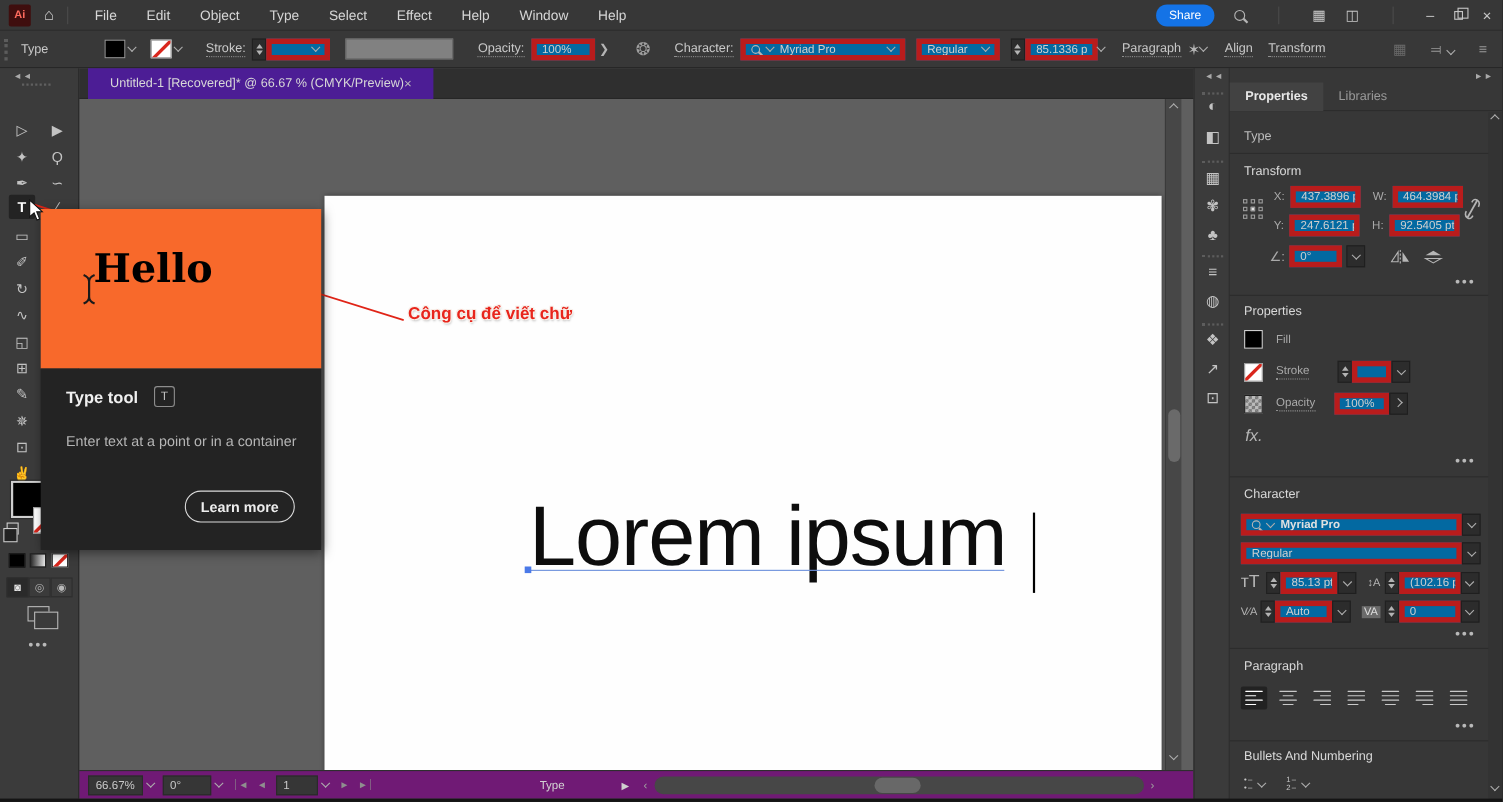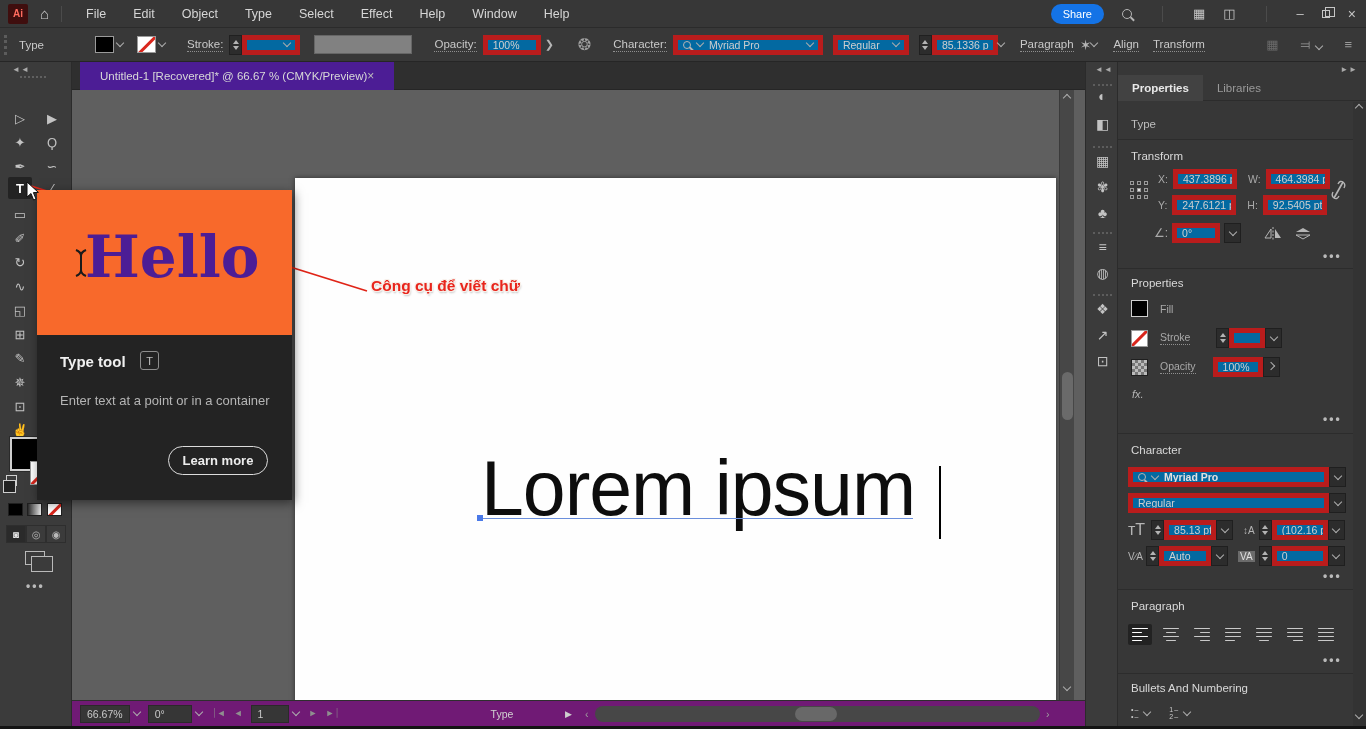--- a/index.html
+++ b/index.html
@@ -142,21 +142,21 @@
   .alignbtn.c { align-items:center; } .alignbtn.r { align-items:flex-end; }
   .alignbtn.on { background:#222222; border-radius:2px; } .alignbtn.on i { background:#fff; }
   .w-l { width:16px; } .w-s { width:10px; }
   .listic { font-size:7px; line-height:7px; color:#c9c9c9; letter-spacing:1px; white-space:pre; }
 
   
   .tooltip { position:absolute; left:37px; top:190px; width:255px; height:310px; z-index:6;
              box-shadow:2px 3px 10px rgba(0,0,0,.5); }
   .tt-img { position:absolute; left:0; top:0; width:255px; height:145px; background:#f8692b; overflow:hidden; }
   .tt-hello { position:absolute; left:48px; top:33px; font-family:"DejaVu Serif", serif; font-weight:bold;
-              font-size:58px; color:#4c1d95; letter-spacing:0px; }
+              font-size:36px; color:#000000; letter-spacing:0px; }
   .tt-ibeam { position:absolute; left:37px; top:58px; }
   .tt-body { position:absolute; left:0; top:145px; width:255px; height:165px; background:#232323; }
   .tt-title { position:absolute; left:23px; top:18px; color:#f0f0f0; font-size:15px; font-weight:bold; }
   .tt-key { position:absolute; left:103px; top:16px; width:19px; height:19px; border:1px solid #8d8d8d;
             border-radius:3px; color:#bdbdbd; font-size:11px; display:flex; align-items:center; justify-content:center; }
   .tt-desc { position:absolute; left:23px; top:58px; width:215px; color:#b5b5b5; font-size:13px; }
   .tt-btn { position:absolute; left:131px; top:111px; width:100px; height:29px; border:1.5px solid #dcdcdc;
             border-radius:15px; color:#ededed; font-size:13px; font-weight:bold; display:flex; align-items:center;
             justify-content:center; background:transparent; }
 
@@ -451,21 +451,21 @@
       <div class="pp-row" style="left:13px;top:256px;gap:12px;">
         <span class="checker" style="width:17px;height:17px;"></span>
         <span class="pp-label dotted-u">Opacity</span>
         <div style="display:flex;align-items:center;margin-left:5px;">
           <div class="fld" style="width:50px;">100%</div>
           <span class="ddbox">
               <span class="chev" style="transform:rotate(-45deg);"></span>
             </span>
         </div>
       </div>
-      <span style="position:absolute;left:14px;top:287px;font-style:italic;font-size:11px;color:#b5b5b5;">fx.</span>
+      <span style="position:absolute;left:14px;top:287px;font-style:italic;font-size:15px;color:#b5b5b5;">fx.</span>
       <span class="dots-more" style="position:absolute;left:205px;top:311px;">•••</span>
       <div class="pp-div" style="top:332px;"></div>
 
       <span class="pp-sec-title" style="top:343px;">Character</span>
       <div class="pp-row" style="left:10px;top:366px;">
         <div class="fld" style="width:201px;gap:6px;">
           <span class="icon-search"></span>
           <span class="chev"></span>
           <span style="color:#e0e0e0;font-weight:bold;">Myriad Pro</span>
         </div>

